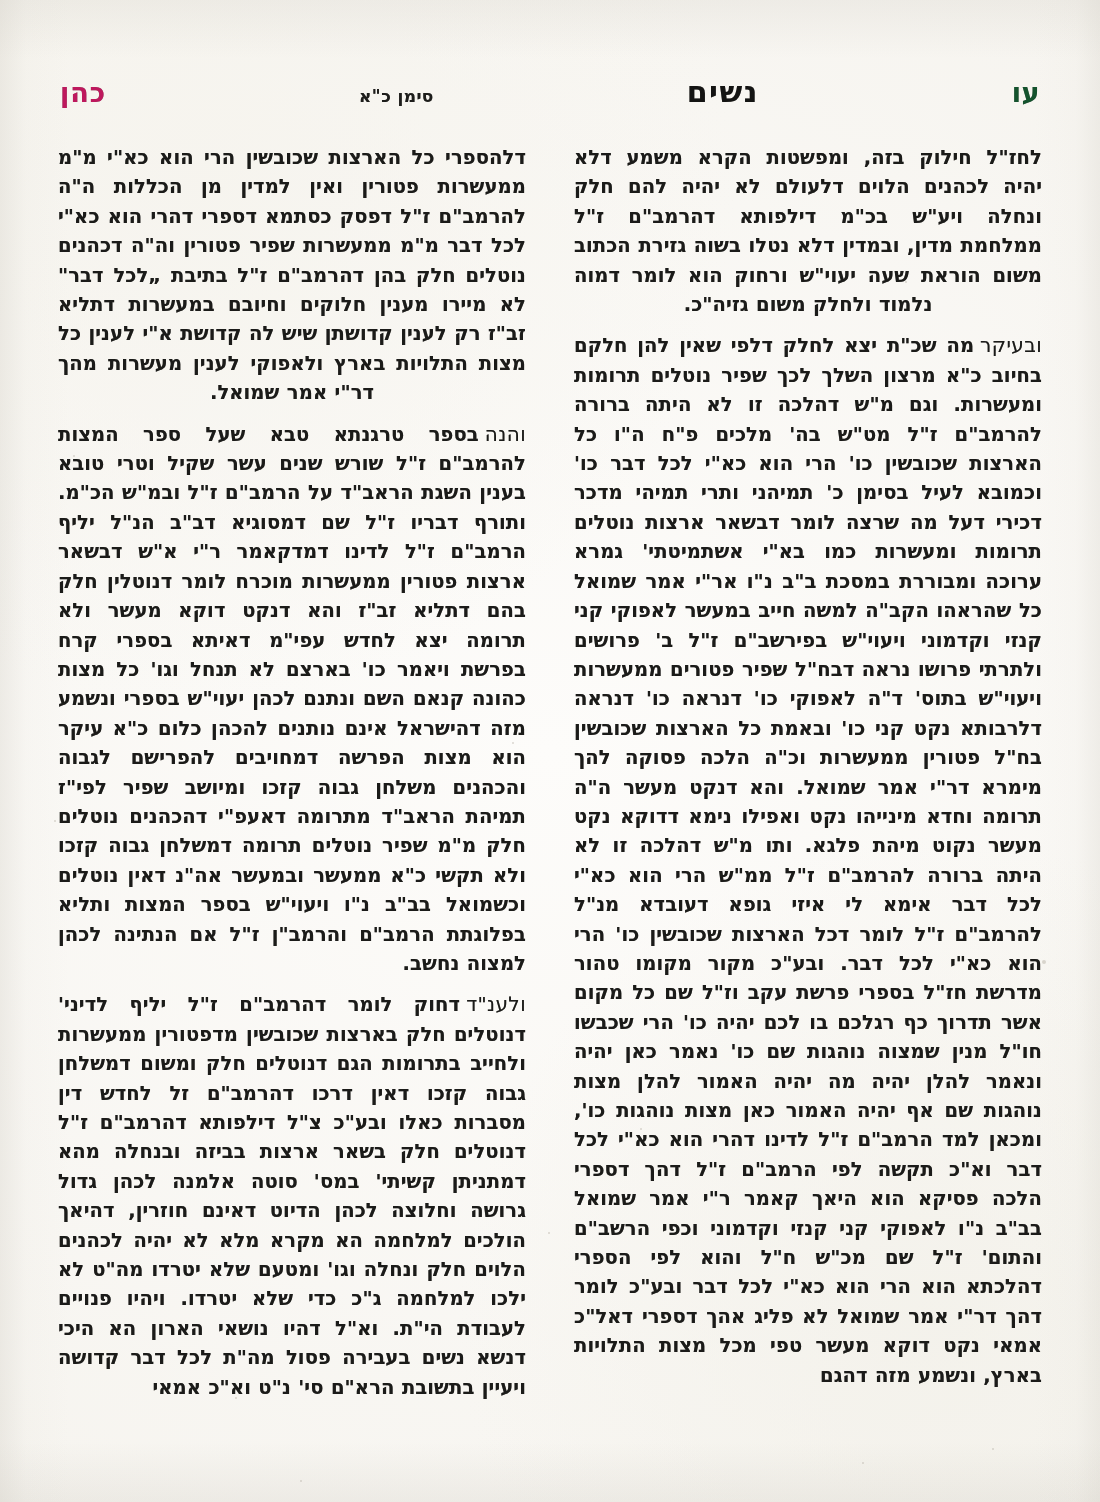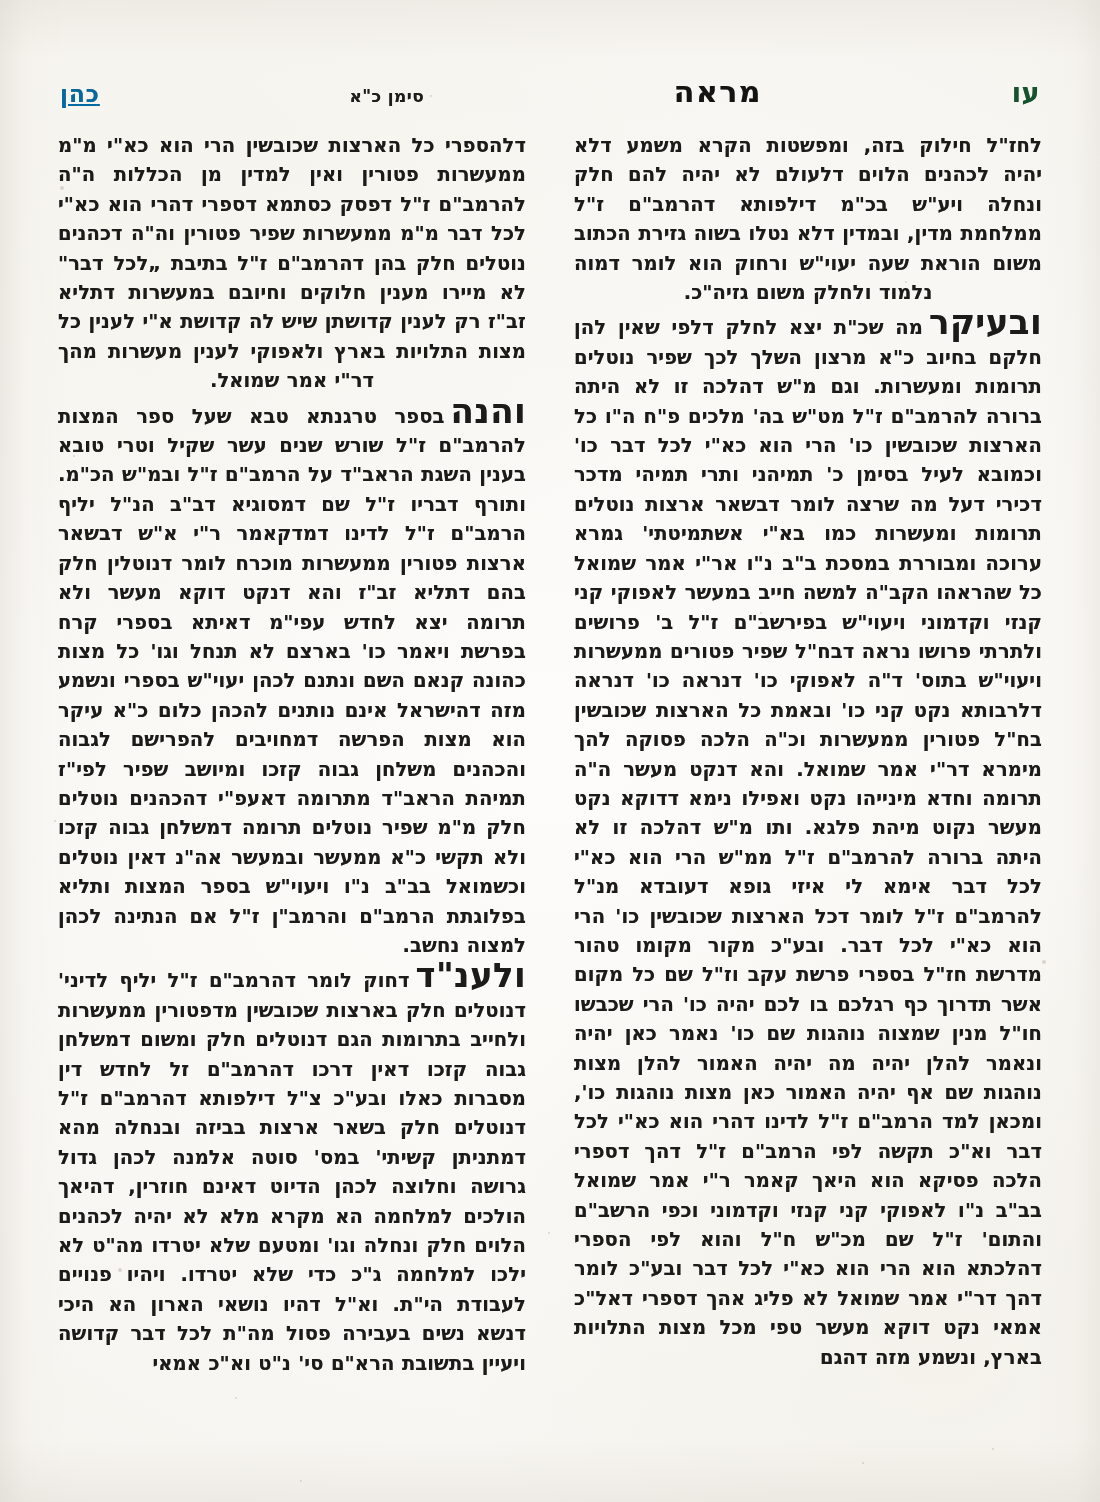--- a/index.html
+++ b/index.html
@@ -74,80 +74,79 @@
     letter-spacing: 1.5px;
     color: #141413;
   }
   .hdr-siman {
     font-size: 17px;
     font-weight: 700;
     letter-spacing: .4px;
     color: #1d1d1b;
   }
   .hdr-work {
-    font-size: 23px;
+    font-size: 27px;
     font-weight: 700;
     letter-spacing: 1px;
-    color: #0369a1;
-    text-decoration: underline;
+    color: #be185d;
   }
 
   
   .columns {
     position: absolute;
     top: 131px;
     left: 58px;
     right: 58px;
     bottom: 48px;
     display: flex;
     flex-direction: row;
     gap: 48px;
   }
   .col {
     flex: 1 1 0;
     min-width: 0;
   }
 
   .para {
-    margin: 0 0 1px 0;
+    margin: 12px 0 1px 0;
     text-align: justify;
     text-align-last: right;
     font-size: 19.5px;
     line-height: 29.4px;
     color: #1b1b19;
     font-weight: 600;
     letter-spacing: .1px;
     word-spacing: .5px;
     -webkit-font-smoothing: none;
   }
   .para.center-last { text-align-last: center; }
 
   
   .lead {
-    font-size: 34px;
-    font-weight: 700;
+    font-size: 20px;
+    font-weight: 400;
     letter-spacing: .4px;
     padding-left: 6px;
   }
 
   
   .para, .header > div {
     text-shadow: 0 0 .55px rgba(40,38,34,.55);
   }
 </style>
 </head>
 <body>
 
 <div class="page"></div>
 
 <div class="content">
 
   <div class="header">
     <div class="hdr-folio">עו</div>
-    <div class="hdr-title">מראה</div>
+    <div class="hdr-title">נשים</div>
     <div class="hdr-siman">סימן כ"א</div>
     <div class="hdr-work">כהן</div>
   </div>
 
   <div class="columns">
 
     <div class="col" id="col-right">
         <p class="para center-last"><span>לחז"ל חילוק בזה, ומפשטות הקרא משמע דלא יהיה לכהנים הלוים דלעולם לא יהיה להם חלק ונחלה ויע"ש בכ"מ דילפותא דהרמב"ם ז"ל ממלחמת מדין, ובמדין דלא נטלו בשוה גזירת הכתוב משום הוראת שעה יעוי"ש ורחוק הוא לומר דמוה נלמוד ולחלק משום גזיה"כ.</span></p>
         <p class="para"><span class="lead">ובעיקר</span><span>מה שכ"ת יצא לחלק דלפי שאין להן חלקם בחיוב כ"א מרצון השלך לכך שפיר נוטלים תרומות ומעשרות. וגם מ"ש דהלכה זו לא היתה ברורה להרמב"ם ז"ל מט"ש בה' מלכים פ"ח ה"ו כל הארצות שכובשין כו' הרי הוא כא"י לכל דבר כו' וכמובא לעיל בסימן כ' תמיהני ותרי תמיהי מדכר דכירי דעל מה שרצה לומר דבשאר ארצות נוטלים תרומות ומעשרות כמו בא"י אשתמיטתי' גמרא ערוכה ומבוררת במסכת ב"ב נ"ו אר"י אמר שמואל כל שהראהו הקב"ה למשה חייב במעשר לאפוקי קני קנזי וקדמוני ויעוי"ש בפירשב"ם ז"ל ב' פרושים ולתרתי פרושו נראה דבח"ל שפיר פטורים ממעשרות ויעוי"ש בתוס' ד"ה לאפוקי כו' דנראה כו' דנראה דלרבותא נקט קני כו' ובאמת כל הארצות שכובשין בח"ל פטורין ממעשרות וכ"ה הלכה פסוקה להך מימרא דר"י אמר שמואל. והא דנקט מעשר ה"ה תרומה וחדא מינייהו נקט ואפילו נימא דדוקא נקט מעשר נקוט מיהת פלגא. ותו מ"ש דהלכה זו לא היתה ברורה להרמב"ם ז"ל ממ"ש הרי הוא כא"י לכל דבר אימא לי איזי גופא דעובדא מנ"ל להרמב"ם ז"ל לומר דכל הארצות שכובשין כו' הרי הוא כא"י לכל דבר. ובע"כ מקור מקומו טהור מדרשת חז"ל בספרי פרשת עקב וז"ל שם כל מקום אשר תדרוך כף רגלכם בו לכם יהיה כו' הרי שכבשו חו"ל מנין שמצוה נוהגות שם כו' נאמר כאן יהיה ונאמר להלן יהיה מה יהיה האמור להלן מצות נוהגות שם אף יהיה האמור כאן מצות נוהגות כו', ומכאן למד הרמב"ם ז"ל לדינו דהרי הוא כא"י לכל דבר וא"כ תקשה לפי הרמב"ם ז"ל דהך דספרי הלכה פסיקא הוא היאך קאמר ר"י אמר שמואל בב"ב נ"ו לאפוקי קני קנזי וקדמוני וכפי הרשב"ם והתום' ז"ל שם מכ"ש ח"ל והוא לפי הספרי דהלכתא הוא הרי הוא כא"י לכל דבר ובע"כ לומר דהך דר"י אמר שמואל לא פליג אהך דספרי דאל"כ אמאי נקט דוקא מעשר טפי מכל מצות התלויות בארץ, ונשמע מזה דהגם</span></p>
       </div>

